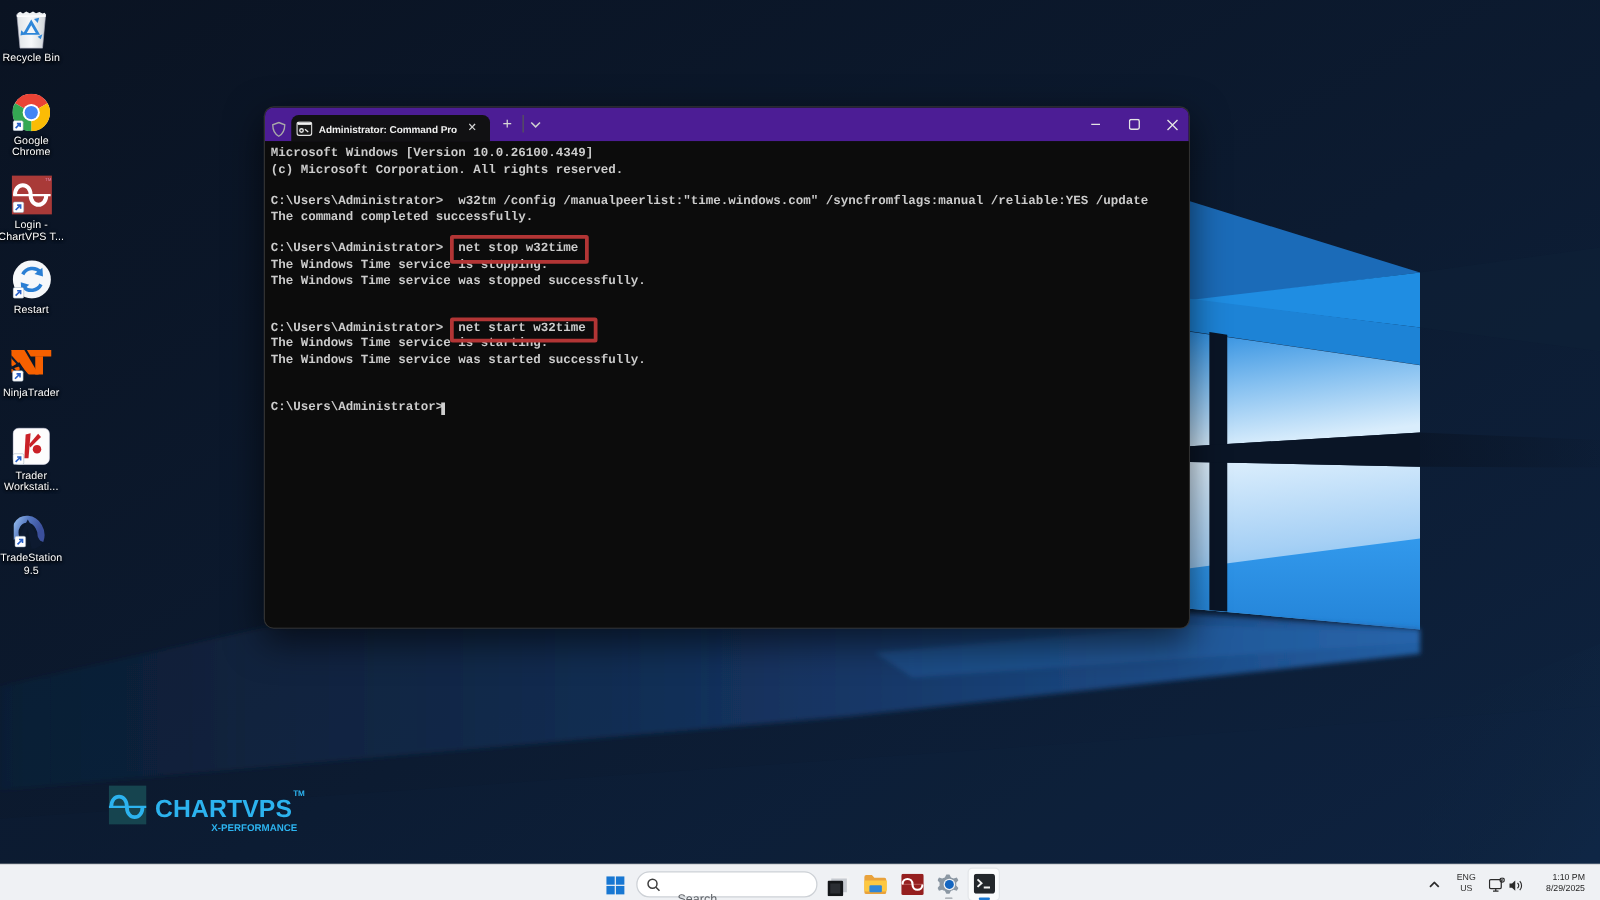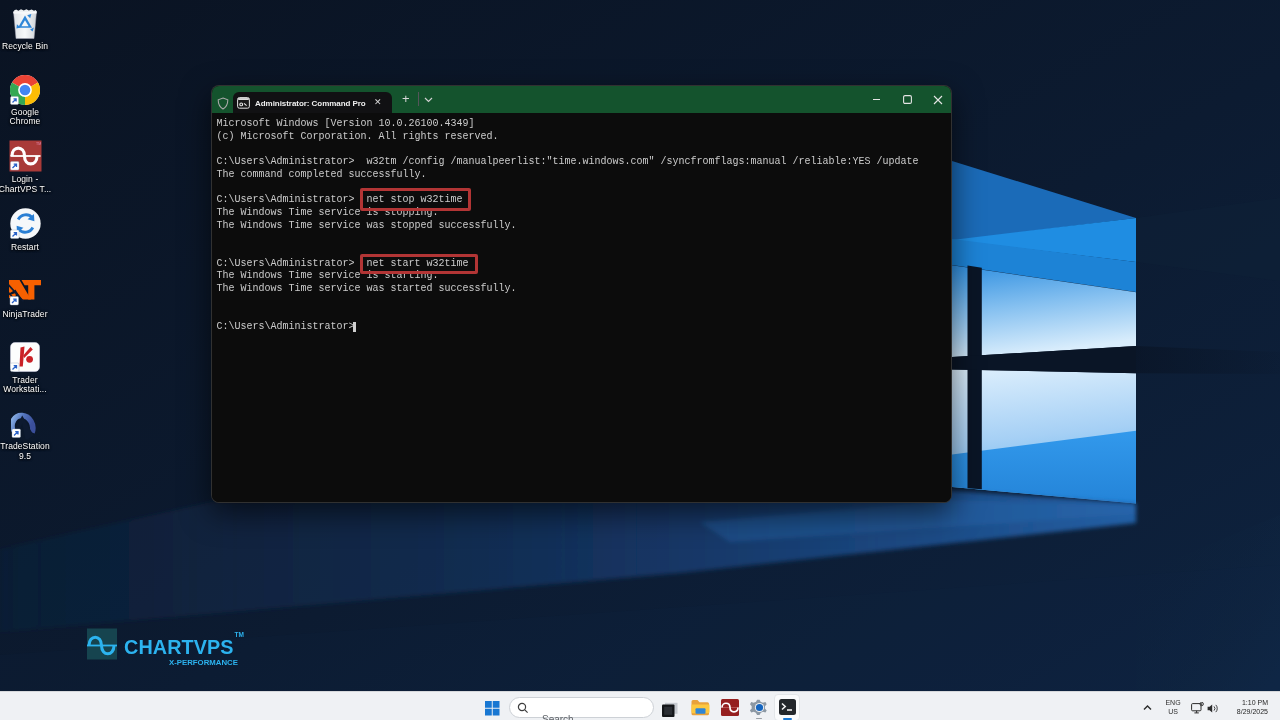--- a/index.html
+++ b/index.html
@@ -2,28 +2,28 @@
 <html><head>
 <meta charset="utf-8">
 <style>
   * { margin:0; padding:0; box-sizing:border-box; }
   html,body { width:1280px; height:720px; overflow:hidden; }
   body { font-family:"Liberation Sans", sans-serif; position:relative; background:#0b1526; }
   #wall { position:absolute; left:0; top:0; }
   .icon { position:absolute; width:64px; text-align:center; color:#fff; }
   .icon .lbl { font-size:8.5px; line-height:9.6px; text-shadow:0 1px 2px #000, 0 0 3px #000; letter-spacing:0.1px; }
   .term { position:absolute; left:211px; top:85px; width:741px; height:418px; background:#0c0c0c; border-radius:8px; box-shadow:0 10px 30px rgba(0,0,0,.6); border:1px solid rgba(120,120,120,.35); overflow:hidden; }
-  .tbar { position:absolute; left:0; top:0; right:0; height:27px; background:#14532d; }
+  .tbar { position:absolute; left:0; top:0; right:0; height:27px; background:#4c1d95; }
   .tab { position:absolute; left:21px; top:6px; width:159px; height:21px; background:#111113; border-radius:6px 6px 0 0; }
   .ttl { position:absolute; left:22px; top:6.5px; color:#efefef; font-size:8px; font-weight:bold; letter-spacing:-0.05px; white-space:nowrap; }
   .tclose { position:absolute; left:141px; top:5px; color:#d8d8d8; font-size:9px; }
   .tbtn { position:absolute; color:#d6d6d6; font-size:12px; }
   .cap { position:absolute; top:0; height:27px; color:#e8e8e8; }
   .content { position:absolute; left:0; top:27px; right:0; bottom:0; background:#0c0c0c; }
-  pre.cmd { position:absolute; left:4.5px; top:5px; font-family:"Liberation Mono", monospace; font-size:10px; line-height:12.7px; color:#cccccc; }
+  pre.cmd { position:absolute; left:4.5px; top:5px; font-family:"Liberation Mono", monospace; font-size:10px; line-height:12.7px; color:#cccccc;font-weight:bold; }
   .rbox { position:absolute; border:3.5px solid #b23535; border-radius:2px; }
   .cursor { position:absolute; left:141px; top:236px; width:2.5px; height:10px; background:#cfcfcf; }
   .cvlogo { position:absolute; left:87px; top:628px; }
   .tbar2 { position:absolute; left:0; top:691px; width:1280px; height:29px; background:#eff1f4; border-top:1px solid rgba(0,0,0,.10); -webkit-font-smoothing:antialiased; }
 </style>
 </head>
 <body>
 <svg id="wall" width="1280" height="720" viewBox="0 0 1280 720">
   <defs>
     <linearGradient id="base" x1="0" y1="0" x2="1" y2="1">

